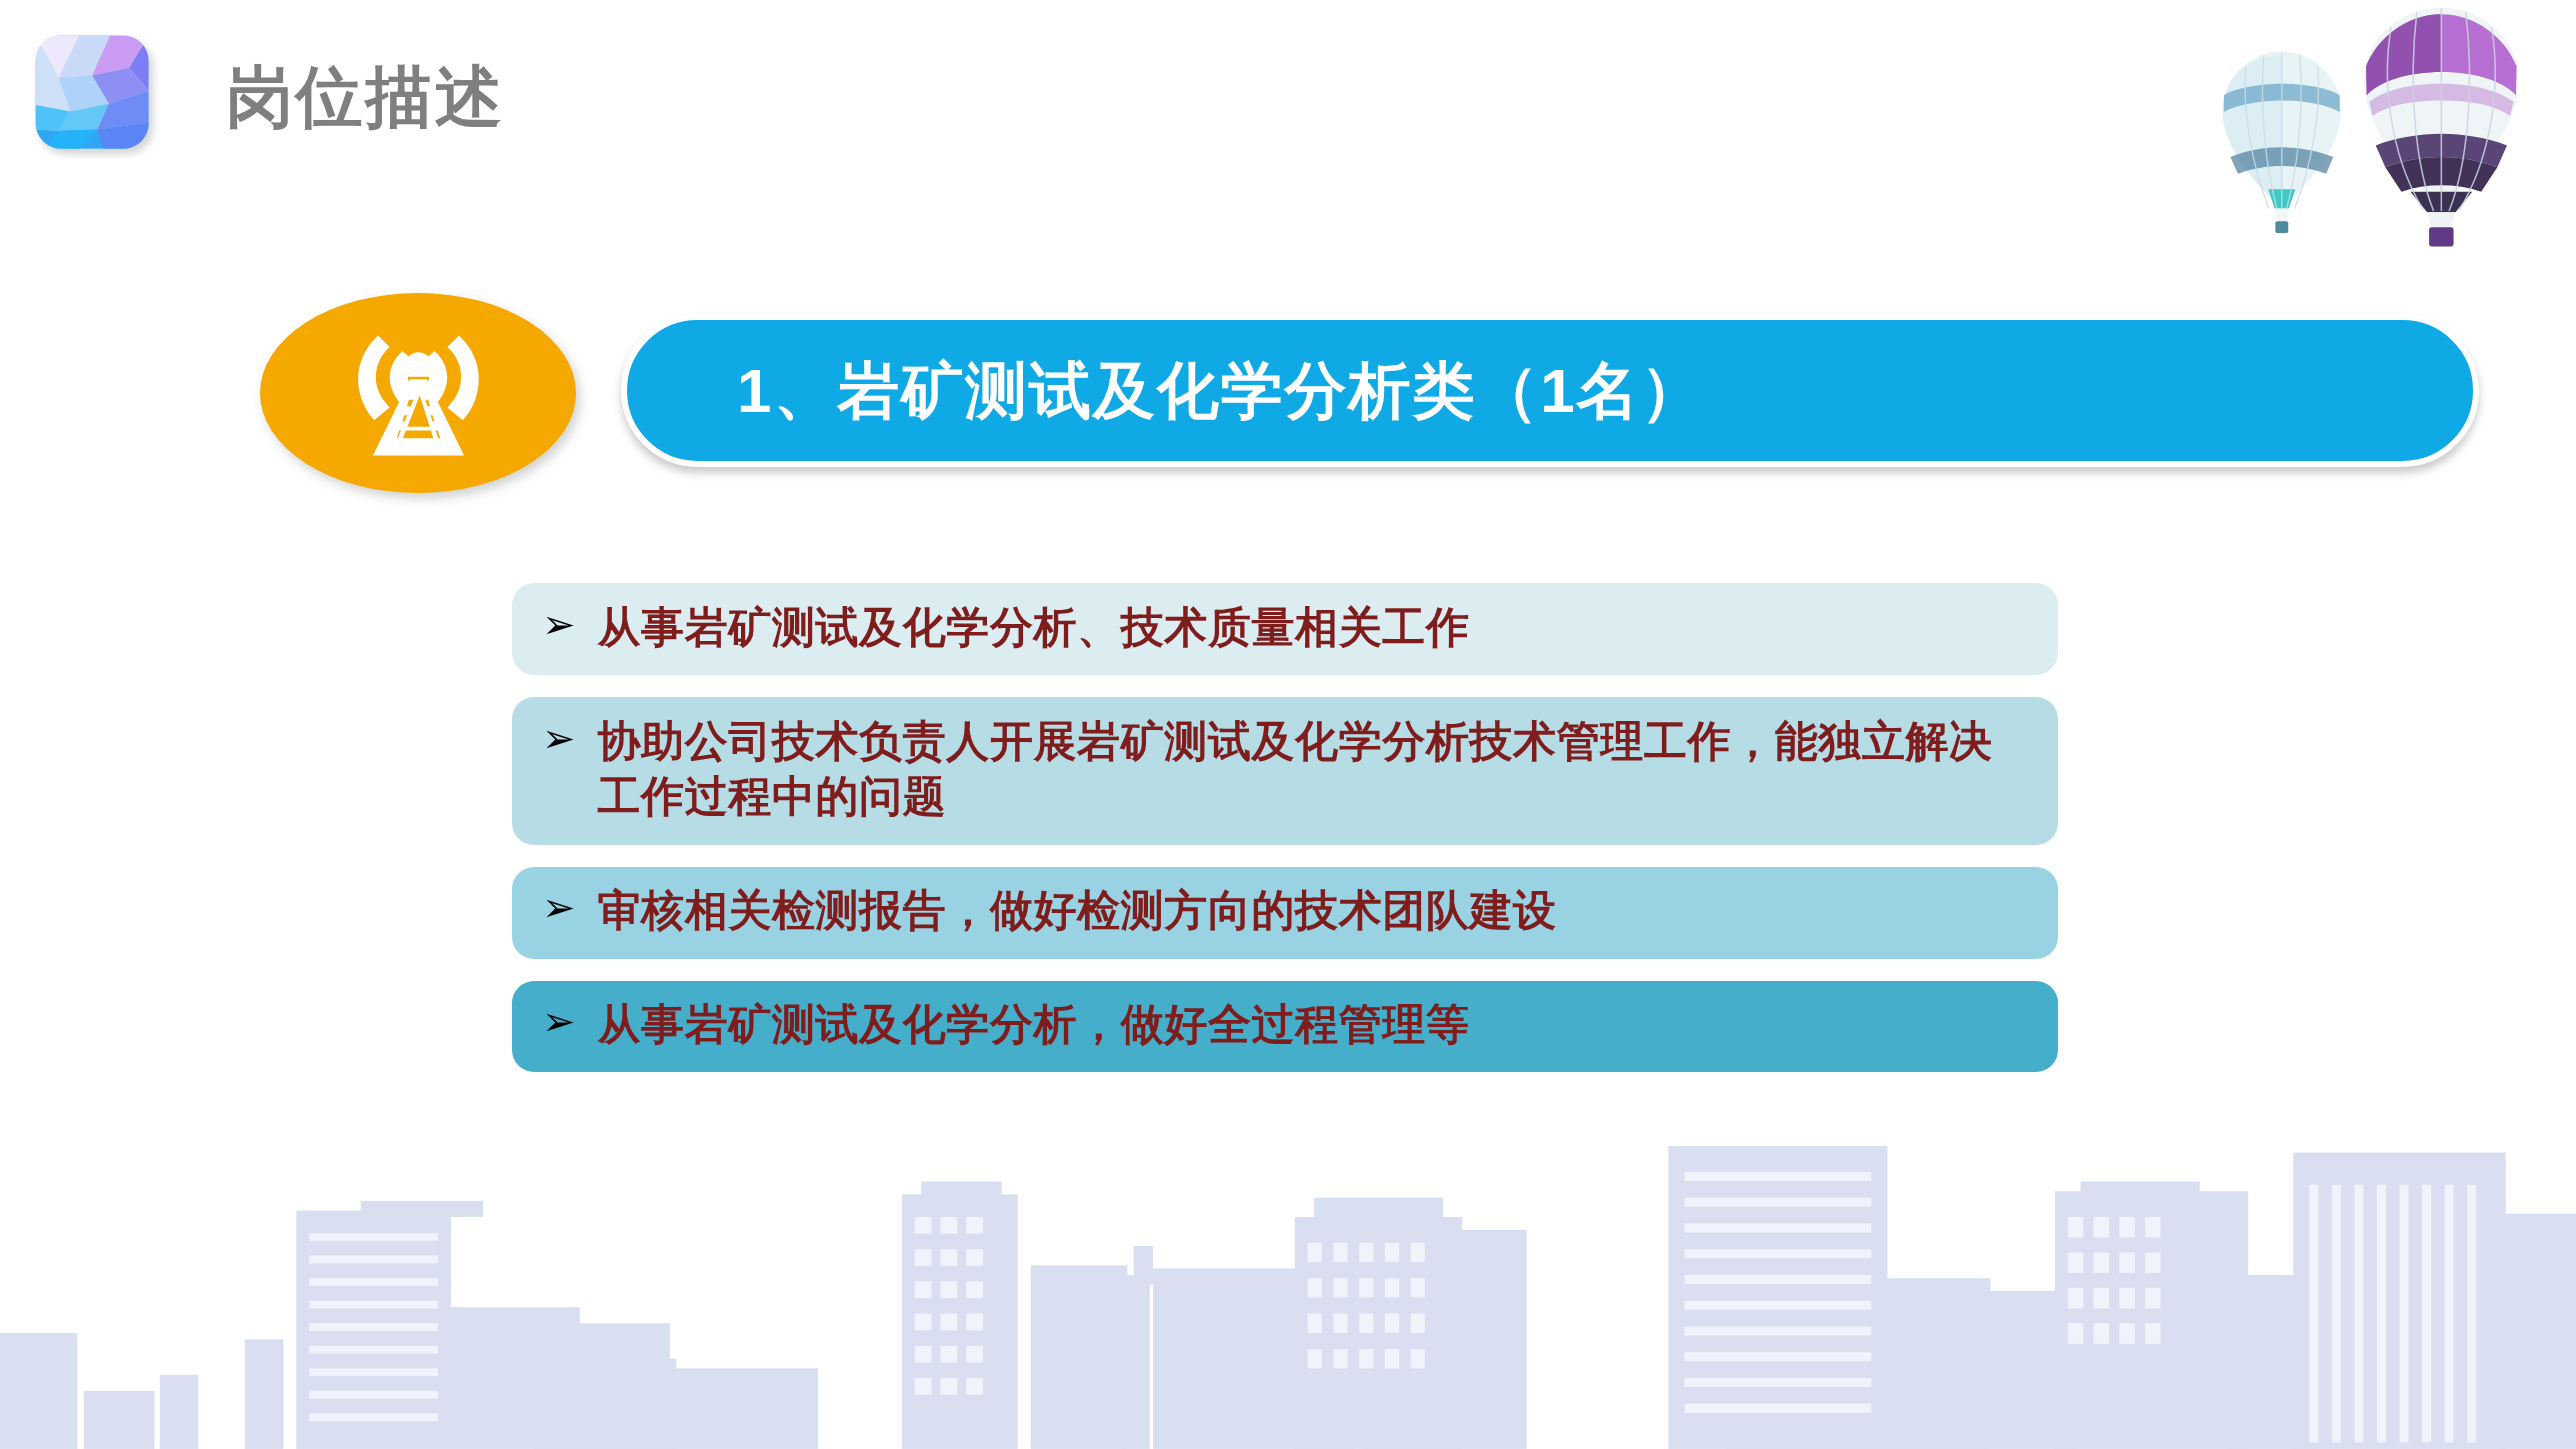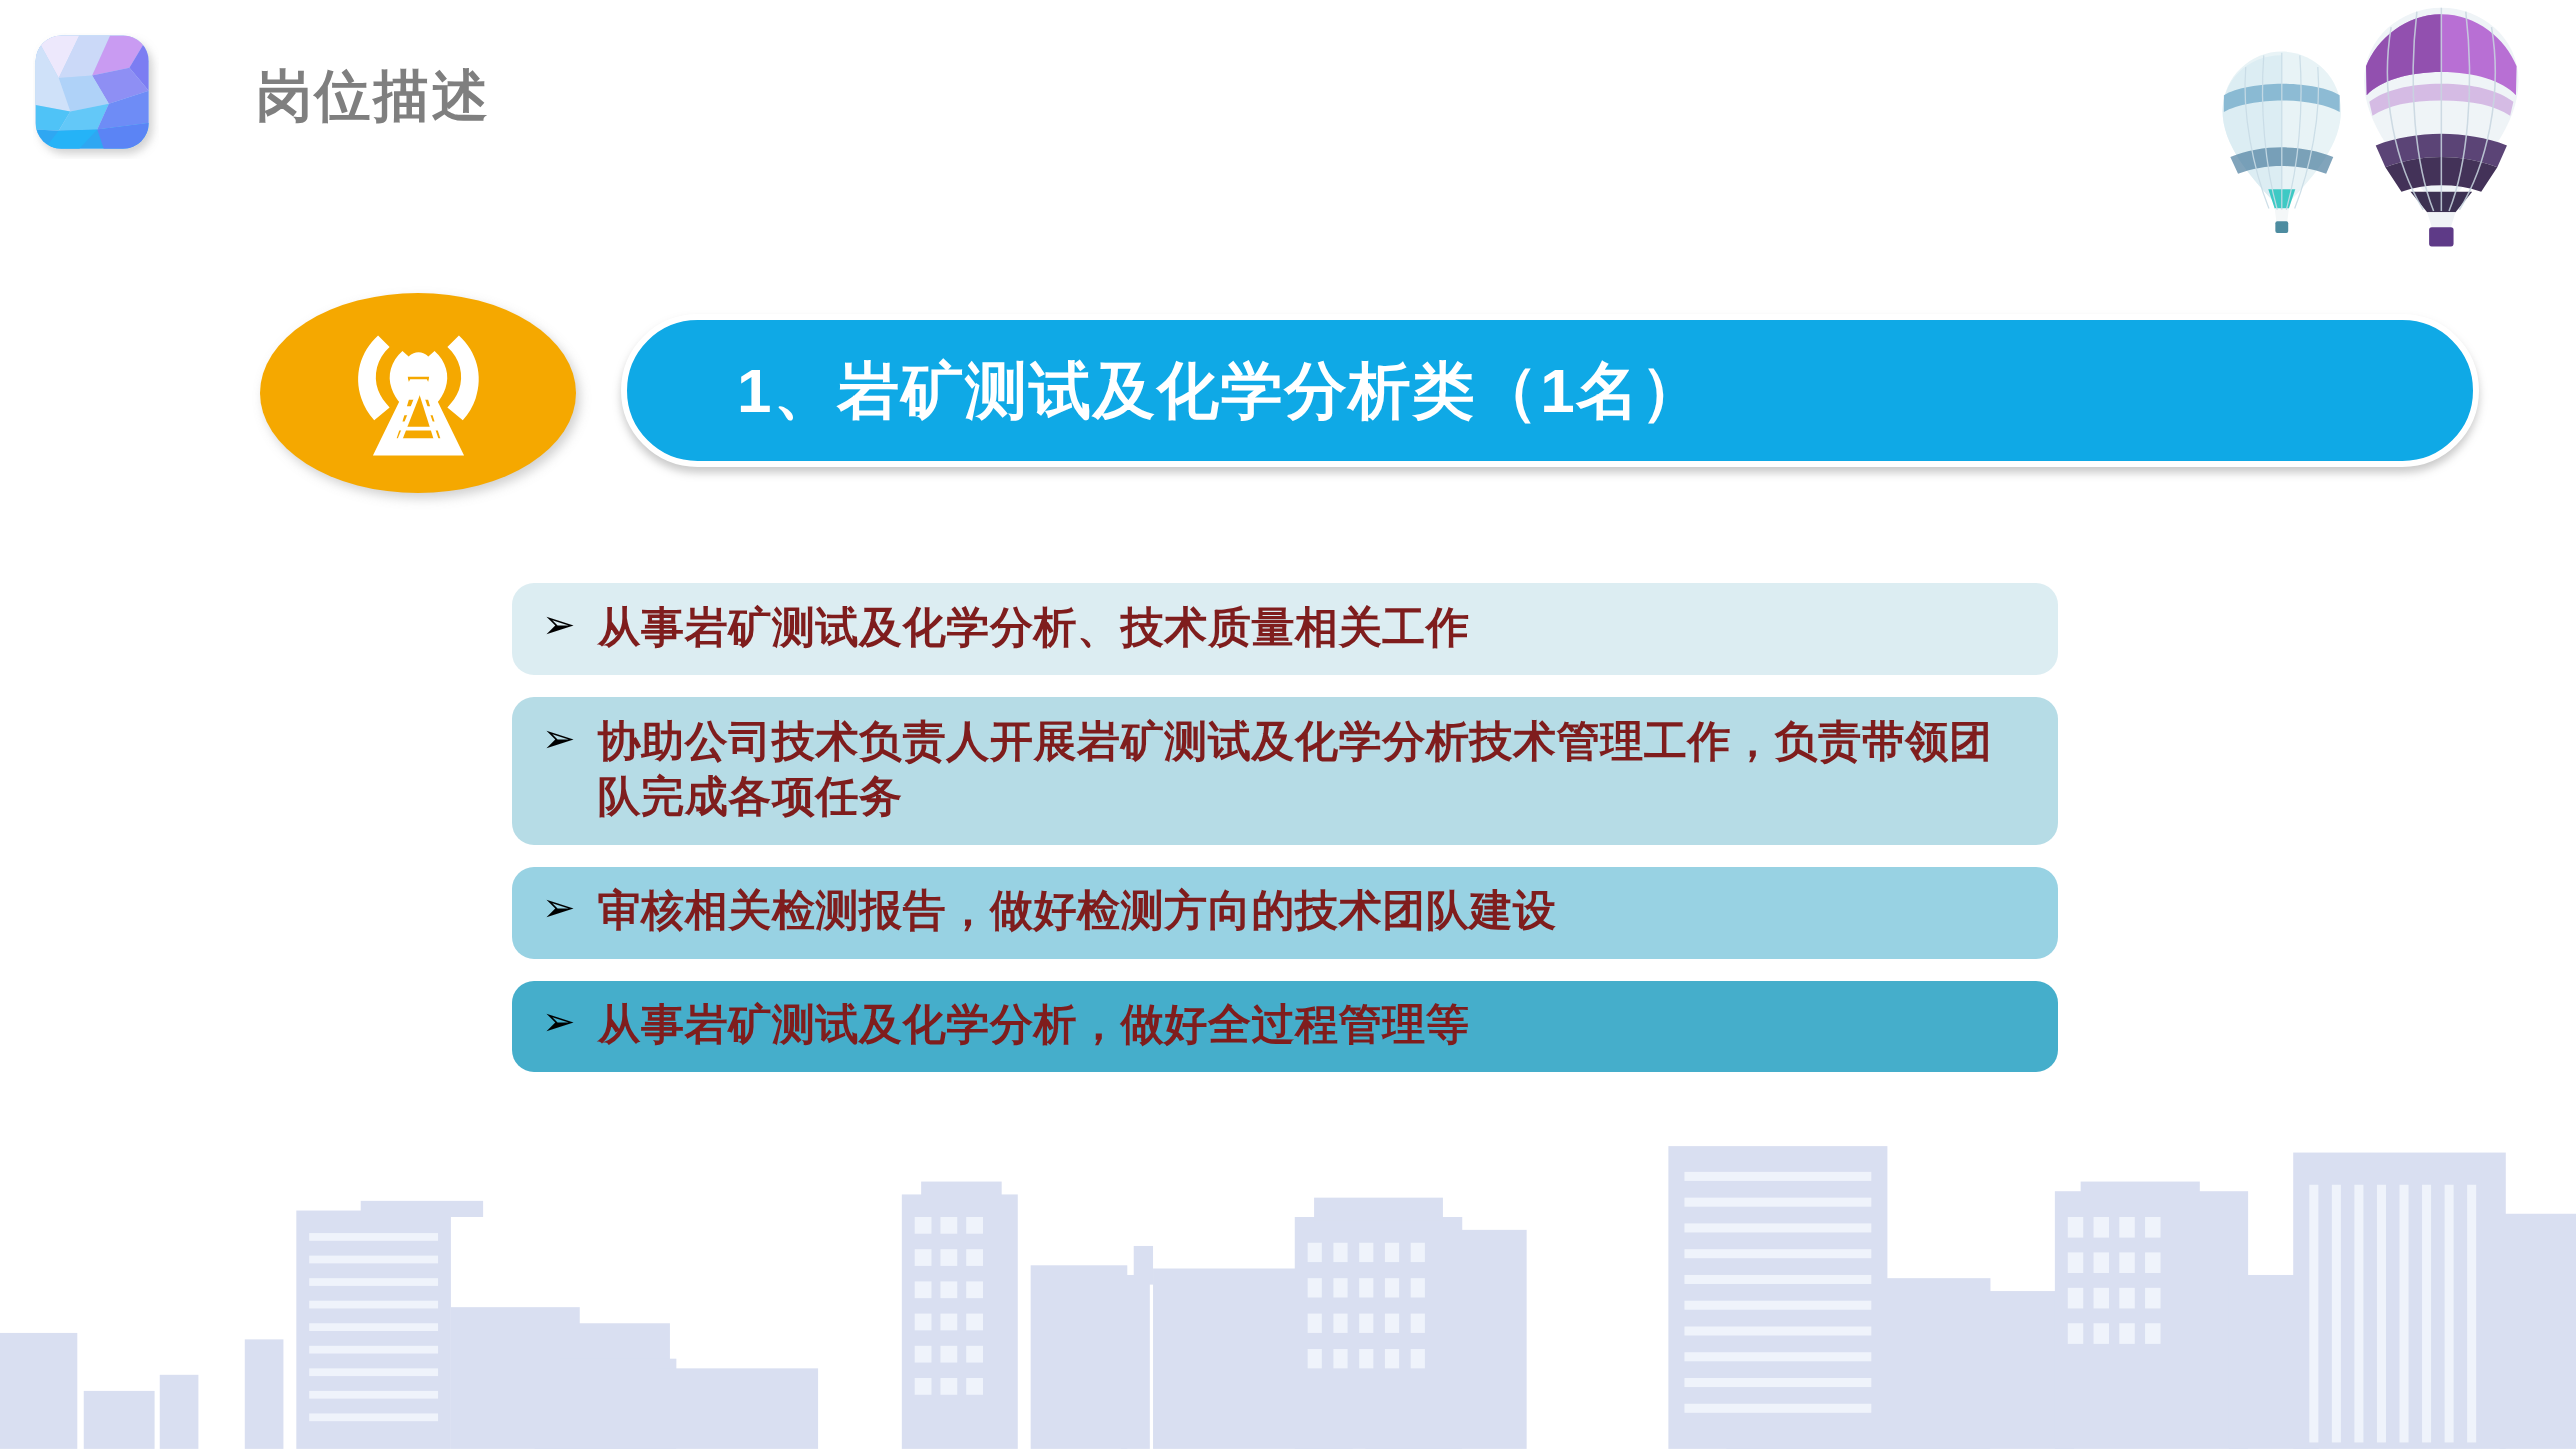--- a/index.html
+++ b/index.html
@@ -32,22 +32,22 @@
     align-items:center;
   }
   .logo-mark {
     position:relative;
     width:126px; height:126px;
     flex:0 0 auto;
   }
   .logo-mark svg { display:block; }
 
   .page-title {
-    margin-left:97px;
-    font-size:56px;
+    margin-left:67px;
+    font-size:67px;
     font-weight:bold;
     color:#7f7f7f;
     letter-spacing:2.6px;
     line-height:1;
     white-space:nowrap;
   }
 
   
   .balloons {
     position:absolute;
@@ -364,21 +364,21 @@
 
   <div class="bullets">
 
     <div class="bullet-box b1">
       <span class="bullet-mark">➢</span>
       <span class="bullet-text">从事岩矿测试及化学分析、技术质量相关工作</span>
     </div>
 
     <div class="bullet-box b2">
       <span class="bullet-mark">➢</span>
-      <span class="bullet-text">协助公司技术负责人开展岩矿测试及化学分析技术管理工作，负责带领团队完成各项任务</span>
+      <span class="bullet-text">协助公司技术负责人开展岩矿测试及化学分析技术管理工作，能独立解决工作过程中的问题</span>
     </div>
 
     <div class="bullet-box b3">
       <span class="bullet-mark">➢</span>
       <span class="bullet-text">审核相关检测报告，做好检测方向的技术团队建设</span>
     </div>
 
     <div class="bullet-box b4">
       <span class="bullet-mark">➢</span>
       <span class="bullet-text">从事岩矿测试及化学分析，做好全过程管理等</span>

